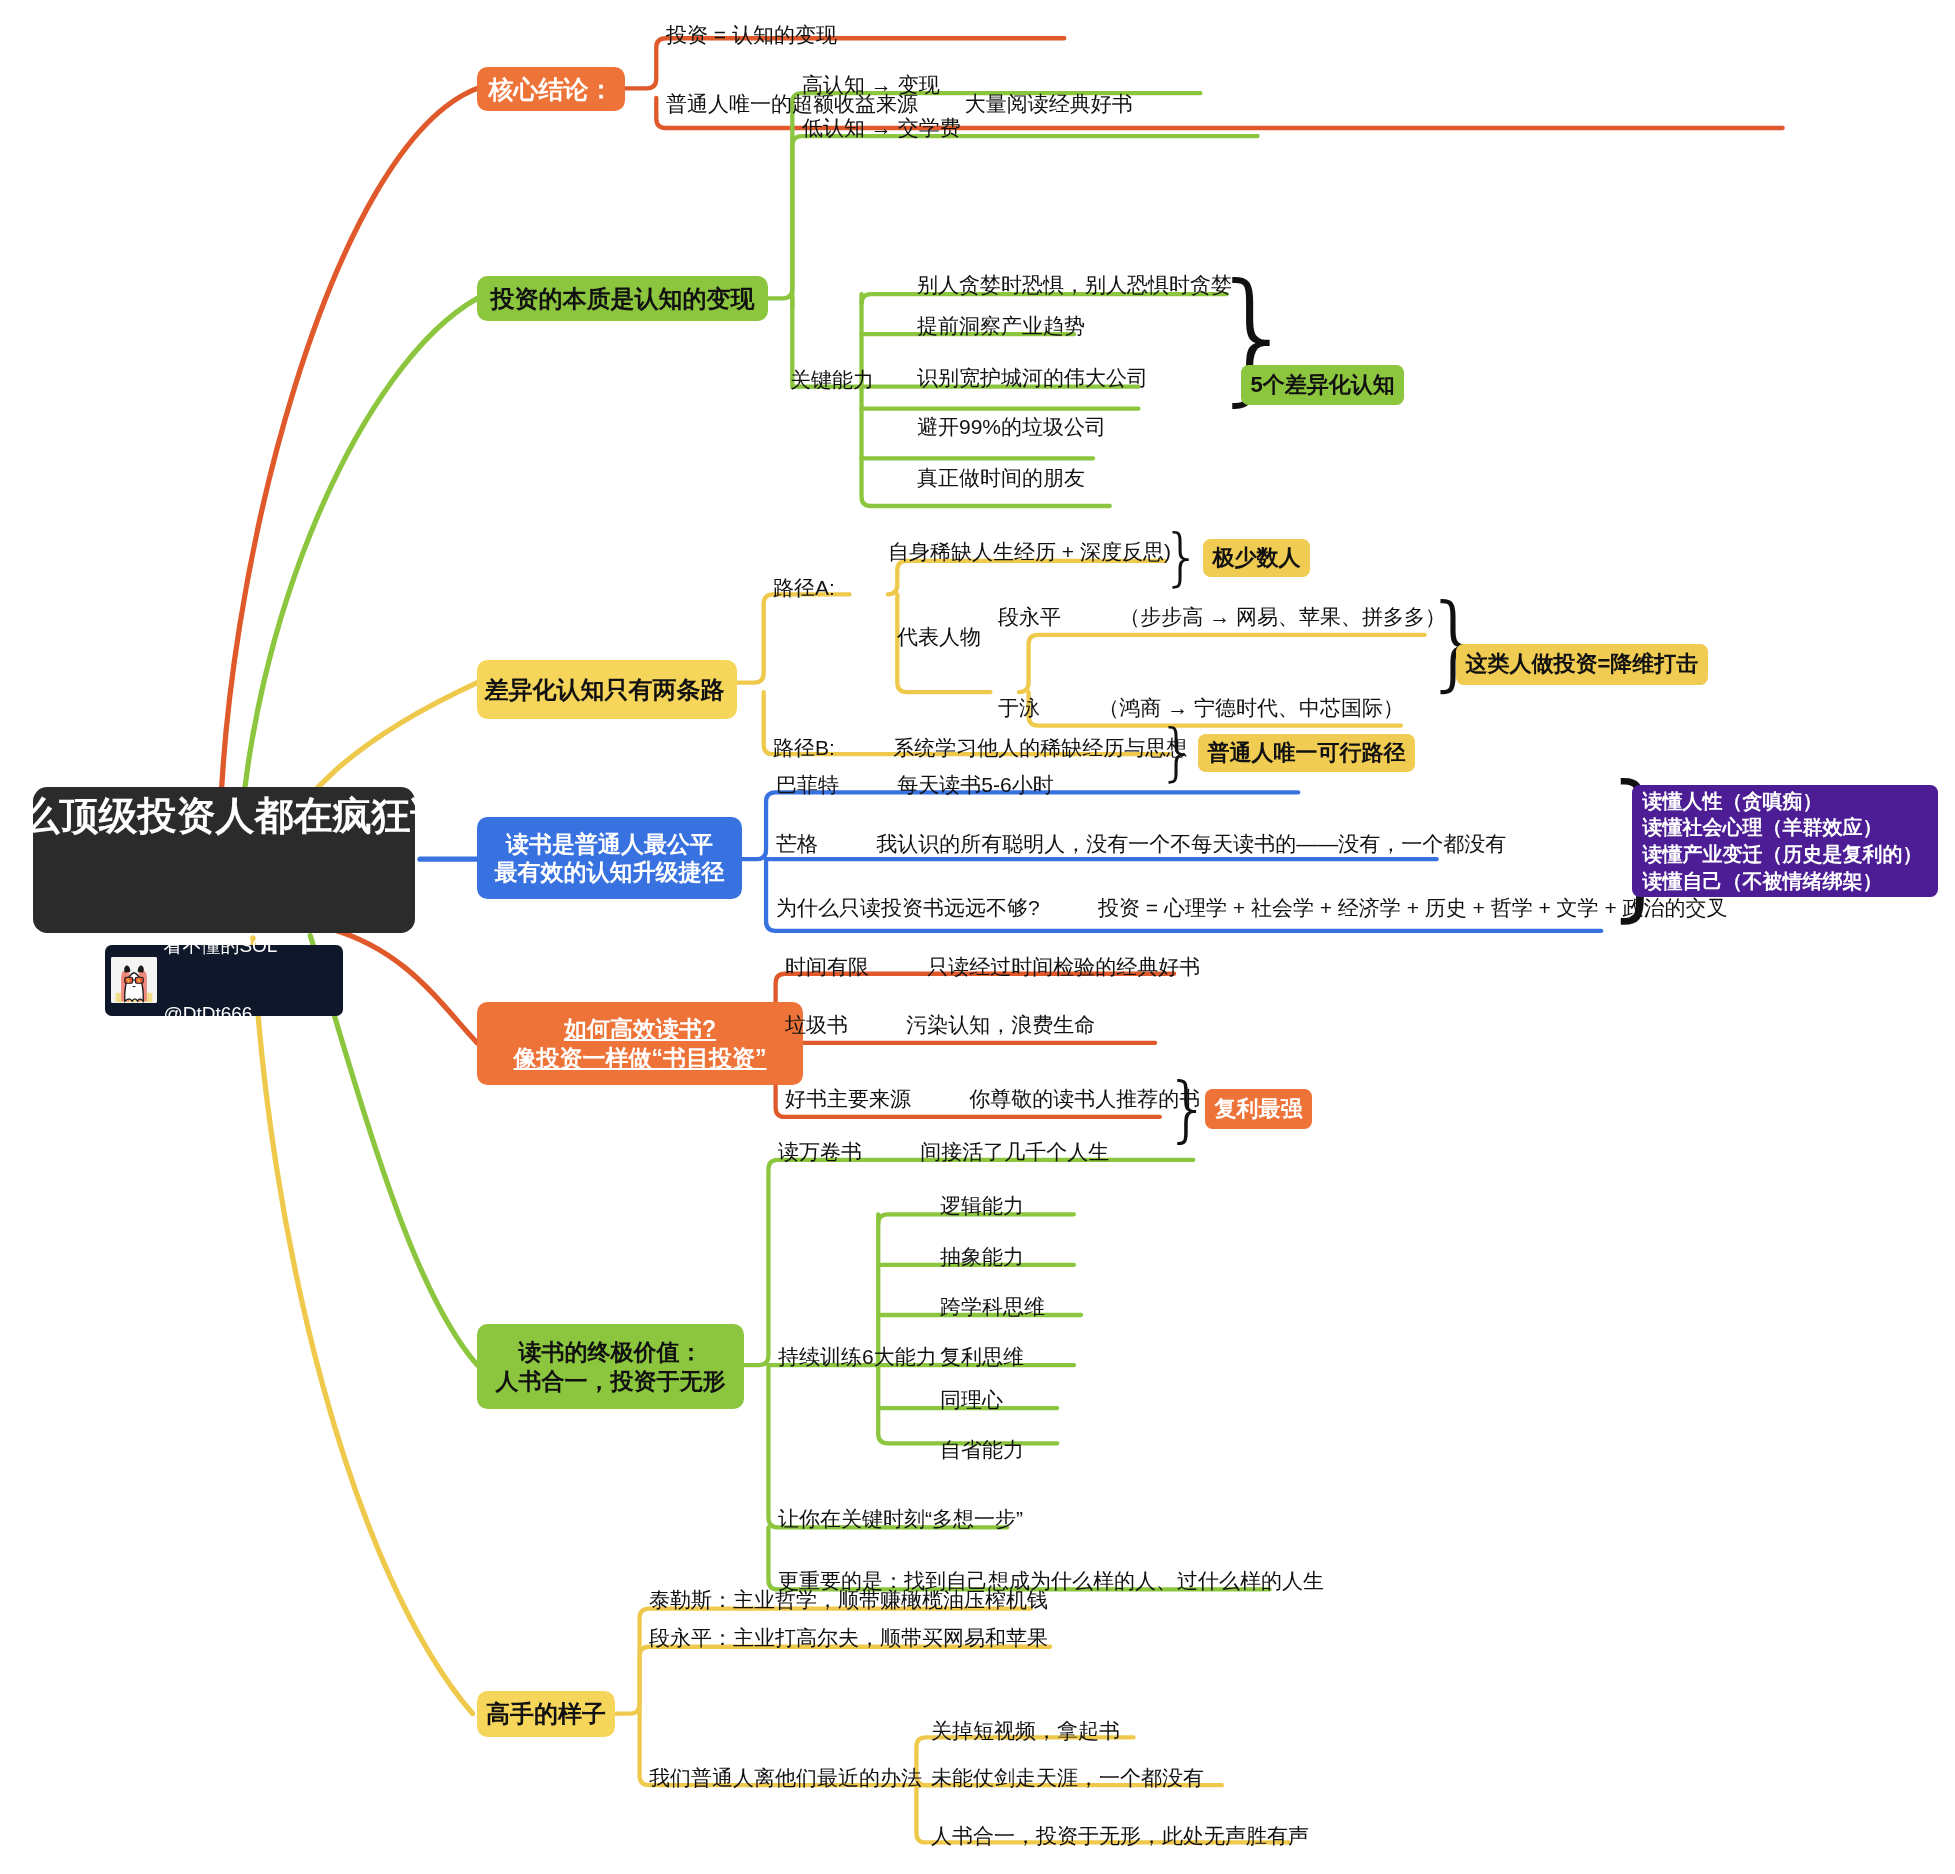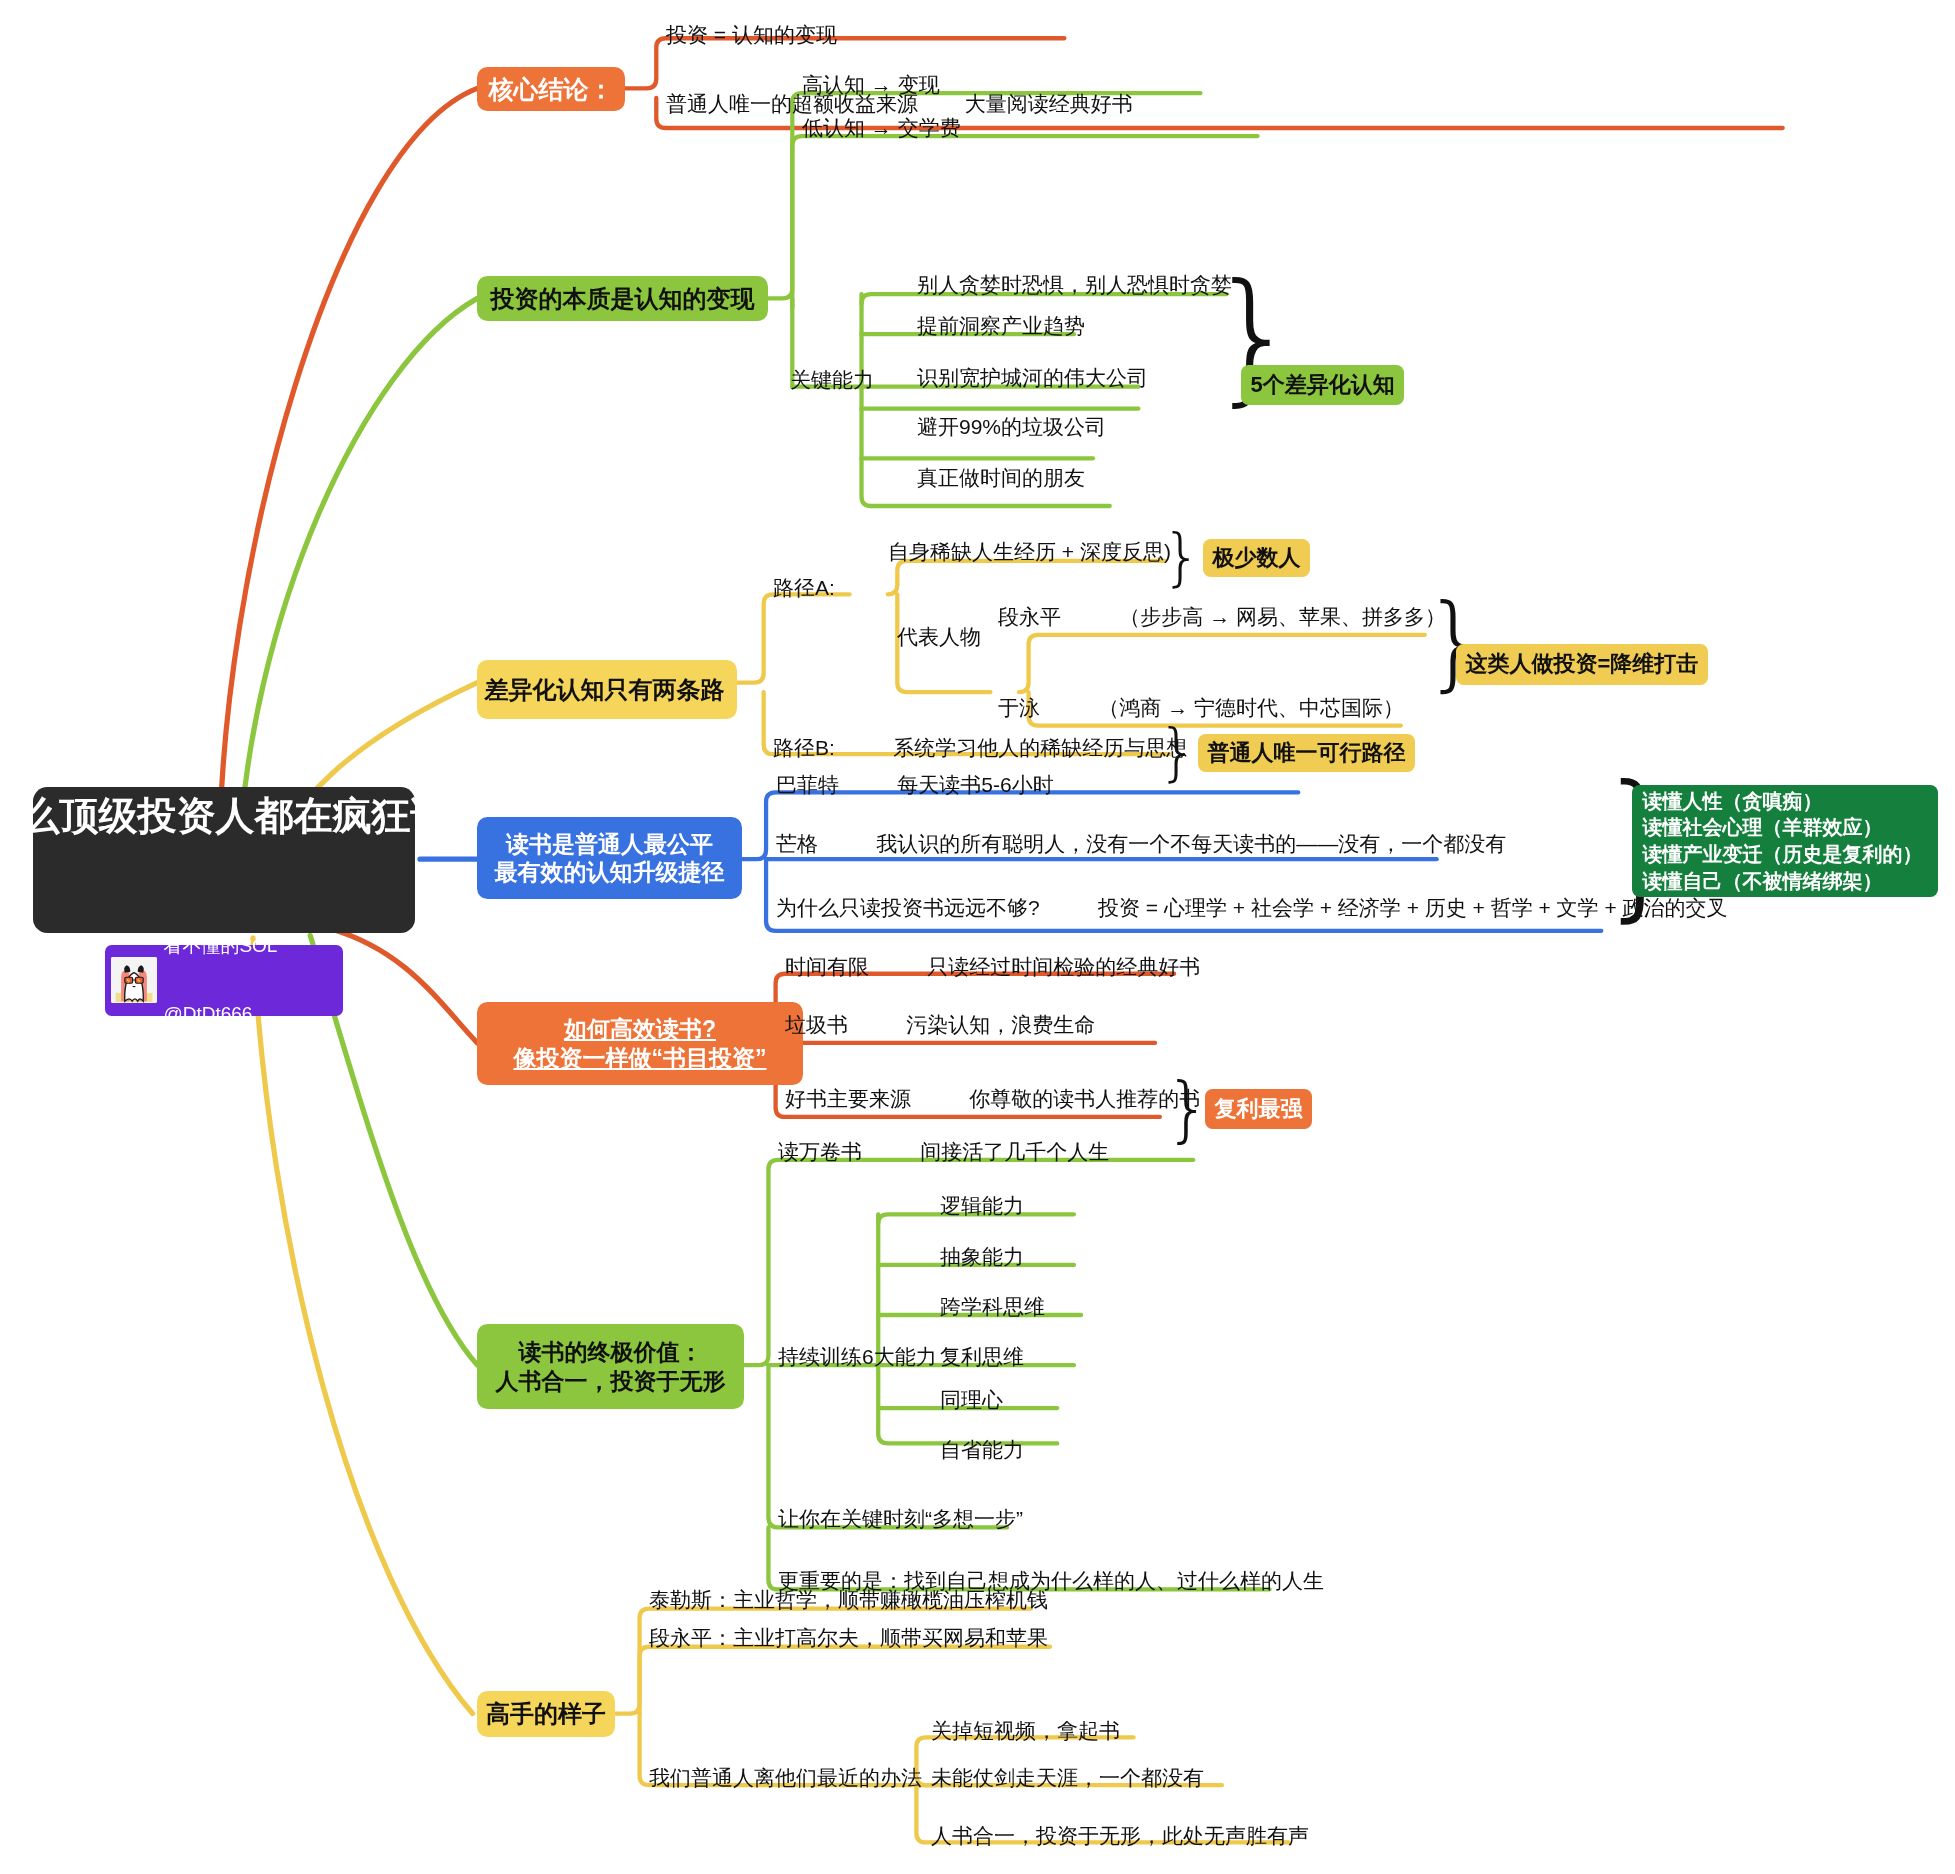--- a/index.html
+++ b/index.html
@@ -15,23 +15,23 @@
   .node.b-blue  {background:#3871E0;color:#ffffff;font-weight:bold;}
   .node.b-dark  {background:#2B2B2B;color:#ffffff;font-weight:bold;border-radius:14.3px;}
 
   .leaf{position:absolute;color:#111;white-space:pre;line-height:1.25;font-weight:normal;}
 
   .tag{position:absolute;box-sizing:border-box;display:flex;align-items:center;
        border-radius:7.6px;padding:3.8px 9.5px;white-space:pre;font-weight:bold;line-height:1.3;}
   .tag.t-green {background:#8CC63E;color:#111;}
   .tag.t-yellow{background:#F0CC53;color:#111;}
   .tag.t-orange{background:#EE7338;color:#fff;}
-  .tag.t-blue  {background:#15803d;color:#fff;font-weight:bold;}
-
-  .watermark{position:absolute;background:#6d28d9;border-radius:6.7px;display:flex;
+  .tag.t-blue  {background:#4c1d95;color:#fff;font-weight:bold;}
+
+  .watermark{position:absolute;background:#0f172a;border-radius:6.7px;display:flex;
              align-items:center;gap:6.7px;padding:4.8px 8.6px 4.8px 5.7px;}
   .wm-avatar{width:46px;height:46px;border-radius:1.9px;background:#f2f2f2;position:relative;overflow:hidden;flex:0 0 auto;}
   .wm-text{color:#fff;font-size:19px;line-height:1.18;white-space:pre;font-weight:normal;}
 
   .brace{position:absolute;color:#111;font-weight:300;line-height:1;
          transform-origin:center center;font-family:"DejaVu Sans",sans-serif;}
 </style>
 </head>
 <body>
 

